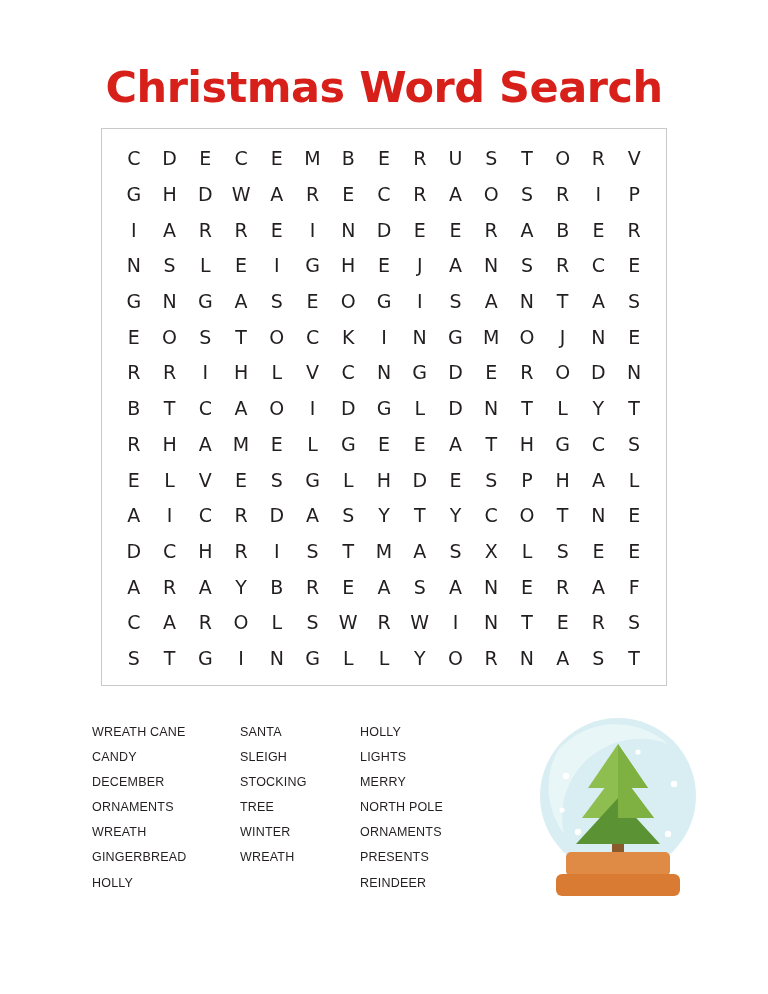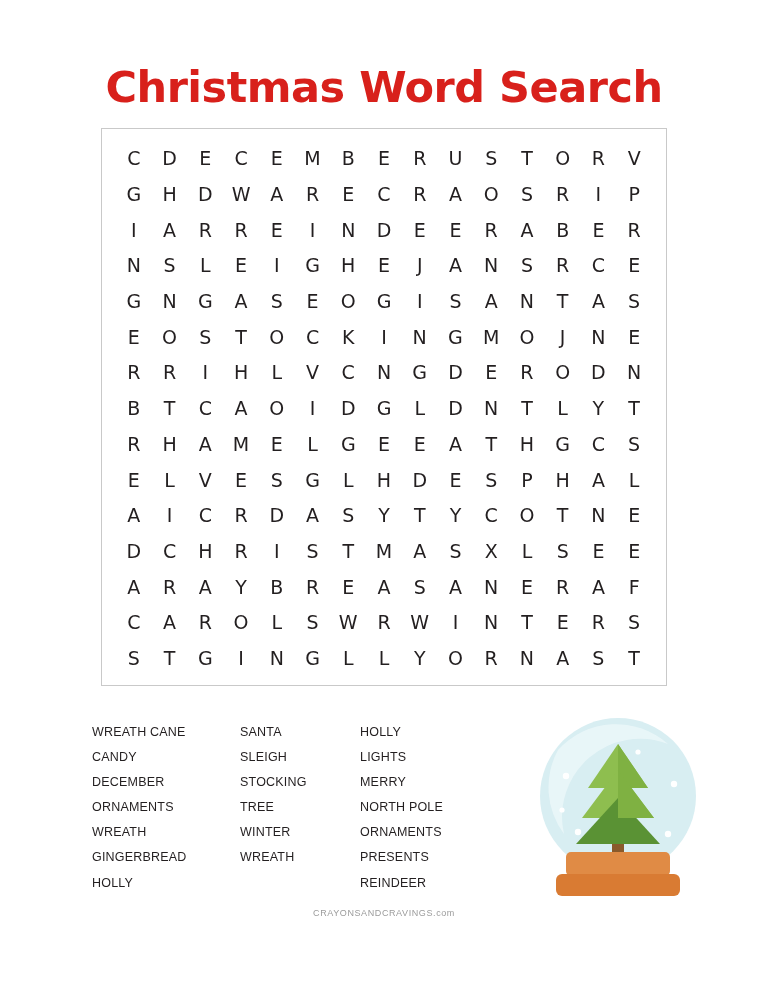--- a/index.html
+++ b/index.html
@@ -389,15 +389,14 @@
       <polygon points="100,56 136,104 64,104" fill="#8ebe4f"></polygon>
       <polygon points="100,84 142,130 58,130" fill="#5a9234"></polygon>
       <polygon points="100,30 130,74 100,74" fill="#7fb142"></polygon>
       <polygon points="100,56 136,104 100,104" fill="#7fb142"></polygon>
 
       <rect x="48" y="138" width="104" height="24" rx="5" fill="#e08b45"></rect>
       <rect x="38" y="160" width="124" height="22" rx="6" fill="#d97b33"></rect>
     </svg>
   </div>
 
-  <div class="credit">CRAYONSANDCRAVINGS.com</div>
 
 </div>
 
 </body></html>

